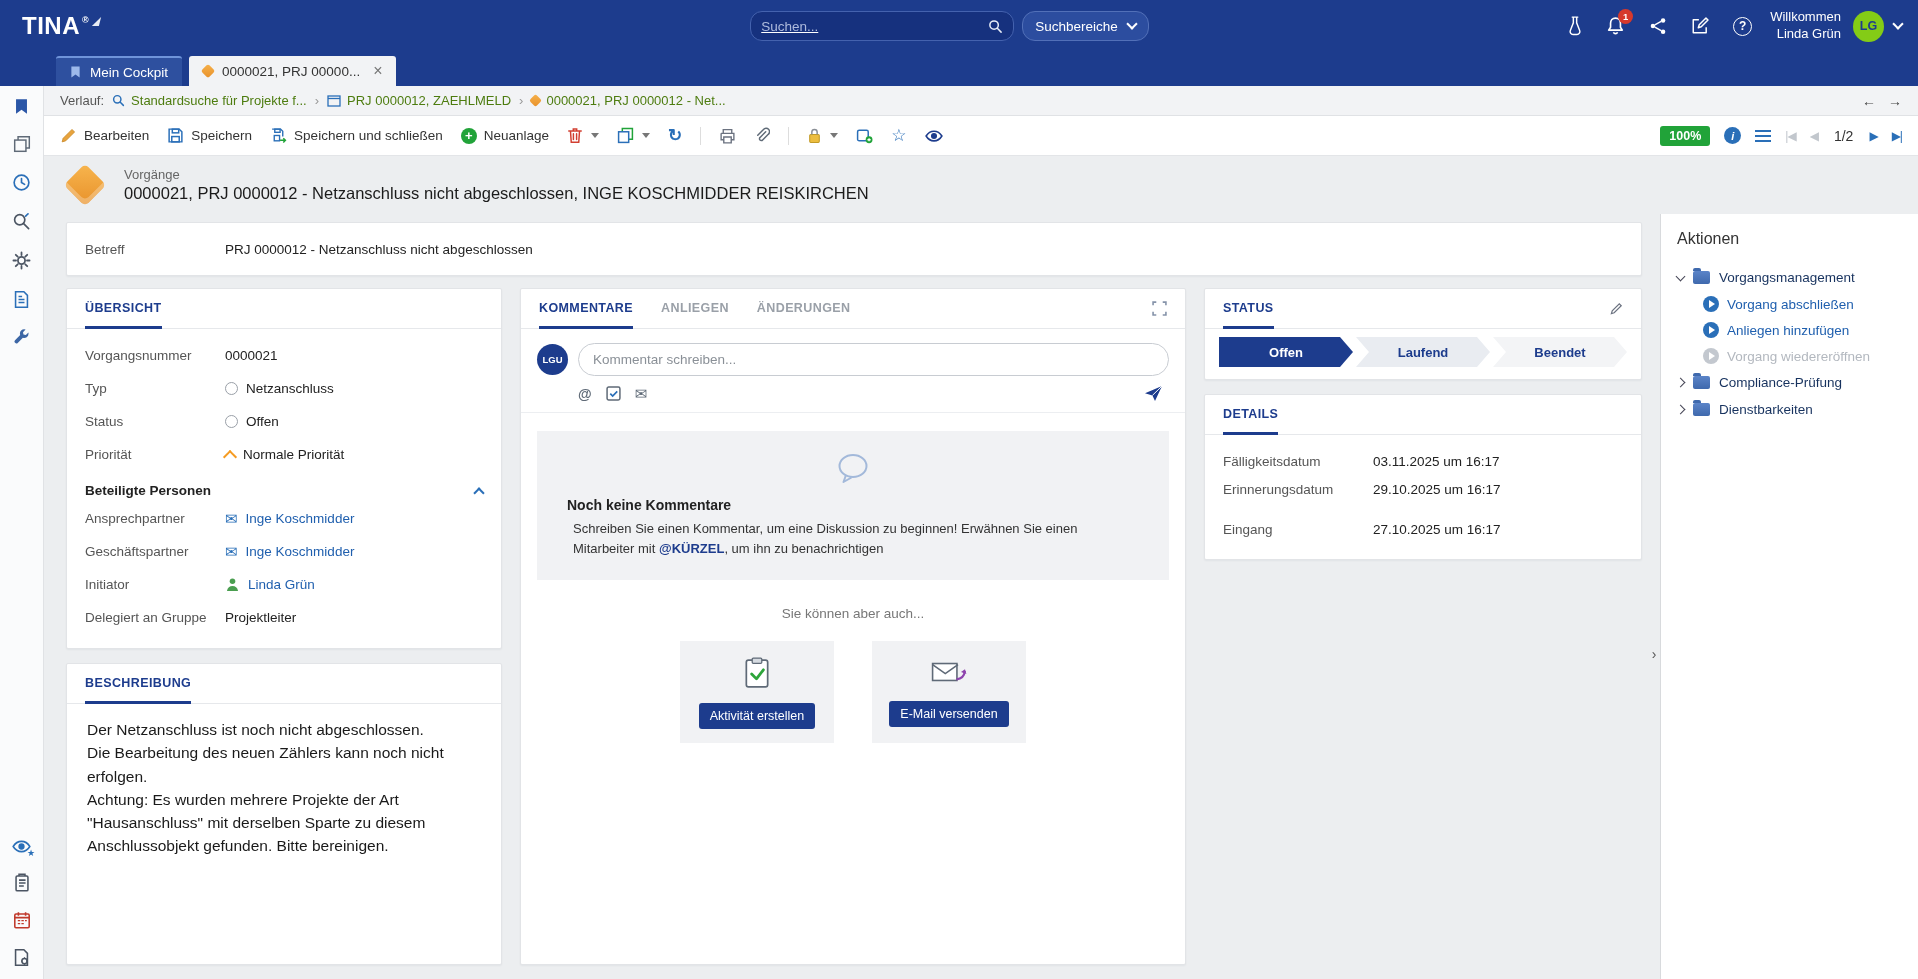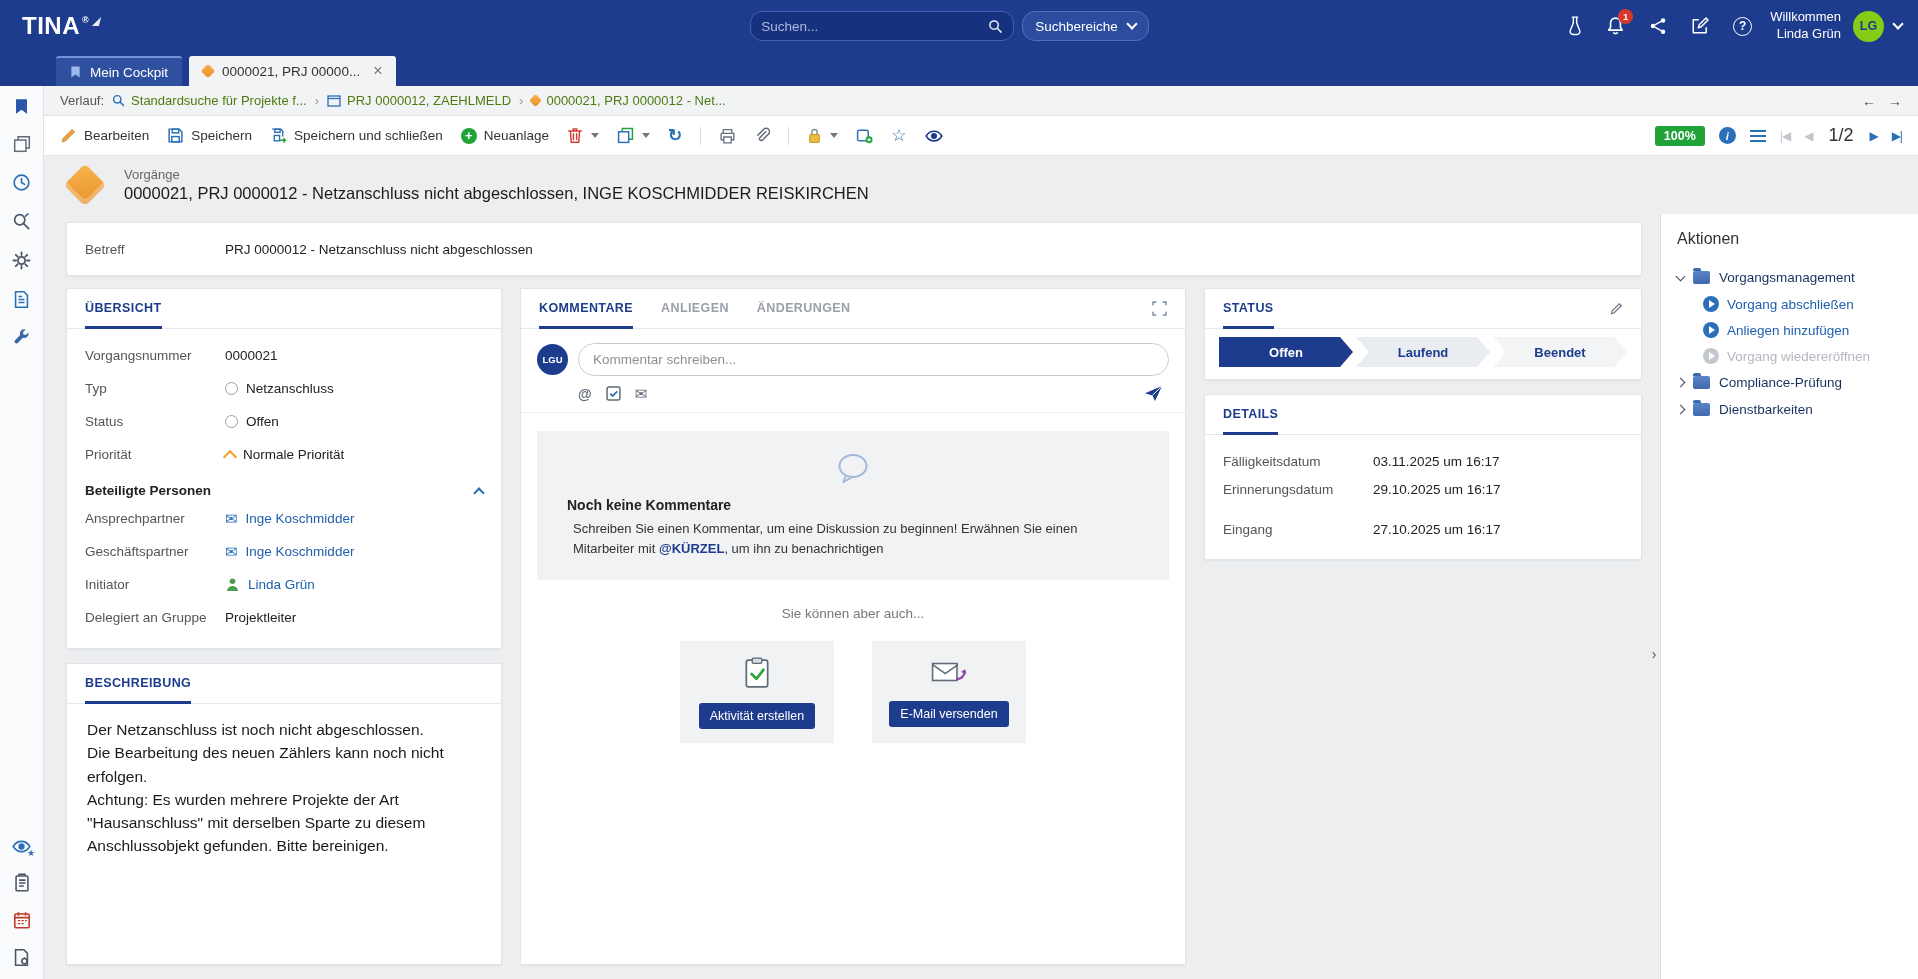--- a/index.html
+++ b/index.html
@@ -10,21 +10,21 @@
   }
   svg { display: block; }
   .app { width: 100%; height: 100%; display: flex; flex-direction: column; }
 
   
   .topbar { height: 52px; background: #1d3c8d; display: flex; align-items: center; color: #fff; flex: none; padding: 0 16px 0 22px; }
   .logo { font-size: 24px; font-weight: bold; letter-spacing: .5px; display: flex; align-items: flex-start; gap: 2px; }
   .logo sup { font-size: 9px; margin-top: 3px; }
   .logo-flag { width: 0; height: 0; border-left: 7px solid transparent; border-bottom: 9px solid #fff; opacity: .9; margin: 5px 0 0 2px; transform: skewX(-14deg); }
   .sp-a { flex: 1.55; } .sp-b { flex: 1; }
-  .searchbox { width: 264px; height: 30px; background: #16317e; border: 1px solid #4462ae; border-radius: 12px; display: flex; align-items: center; padding: 0 10px; }
+  .searchbox { width: 264px; height: 30px; background: #16317e; border: 1px solid #4462ae; border-radius: 12px; display: flex; align-items: center; padding: 0 10px; text-decoration: underline; }
   .searchbox input { flex: 1; background: transparent; border: none; outline: none; color: #e8edf7; font-size: 13.5px; font-family: inherit; }
   .searchbox input::placeholder { color: #aebbdd; }
   .scope-btn { margin-left: 8px; height: 30px; background: #2c4d9f; border: 1px solid #5270b8; border-radius: 13px; color: #fff; font-size: 13.5px; padding: 0 12px; display: flex; align-items: center; gap: 10px; cursor: pointer; font-family: inherit; }
   .chev-w { width: 8px; height: 8px; border-right: 2px solid #fff; border-bottom: 2px solid #fff; transform: rotate(45deg); margin-top: -4px; }
   .top-icons { display: flex; align-items: center; gap: 24px; margin-right: 18px; }
   .tico { position: relative; display: flex; cursor: pointer; }
   .badge { position: absolute; top: -7px; right: -8px; min-width: 15px; height: 15px; border-radius: 8px; background: #d6392c; color: #fff; font-size: 9.5px; font-weight: bold; display: flex; align-items: center; justify-content: center; padding: 0 3px; }
   .help-circle { width: 19px; height: 19px; border: 1.6px solid #fff; border-radius: 50%; display: flex; align-items: center; justify-content: center; font-size: 12px; font-weight: bold; }
   .welcome { text-align: right; font-size: 13px; line-height: 1.3; margin-right: 12px; }
   .avatar { width: 31px; height: 31px; border-radius: 50%; background: #84cc16; color: #1d3c8d; font-weight: bold; font-size: 12.5px; display: flex; align-items: center; justify-content: center; margin-right: 10px; cursor: pointer; }
@@ -60,21 +60,21 @@
   .plus-circle { width: 16px; height: 16px; background: #21a339; color: #fff; border-radius: 50%; display: flex; align-items: center; justify-content: center; font-size: 13px; font-weight: bold; line-height: 1; }
   .refresh-glyph { color: #2a6fb8; font-size: 17px; font-weight: bold; line-height: 1; }
   .star-glyph { color: #2a6fb8; font-size: 17px; line-height: 1; }
   .tb-right { margin-left: auto; display: flex; align-items: center; gap: 14px; }
   .zoom-pill { background: #21a339; color: #fff; font-size: 12.5px; font-weight: bold; padding: 3px 9px; border-radius: 3px; }
   .info-circle { width: 17px; height: 17px; border-radius: 50%; background: #2a6fb8; color: #fff; font-size: 11px; font-weight: bold; font-style: italic; display: flex; align-items: center; justify-content: center; cursor: pointer; }
   .hamburger { display: flex; flex-direction: column; gap: 3px; cursor: pointer; }
   .hamburger span { width: 16px; height: 2px; background: #2a6fb8; }
   .pg { font-size: 12px; color: #2a6fb8; cursor: pointer; letter-spacing: -1px; white-space: nowrap; }
   .pg.disabled { color: #c2c7cd; }
-  .pg-num { font-size: 18px; color: #333; margin: 0 2px; }
+  .pg-num { font-size: 14px; color: #333; margin: 0 2px; }
 
   
   .pagehead { height: 58px; display: flex; align-items: center; padding: 0 18px; gap: 16px; flex: none; }
   .diamond-lg { width: 30px; height: 30px; background: linear-gradient(135deg,#f7b54e,#e8912a); border-radius: 5px; transform: rotate(45deg); margin: 0 8px; box-shadow: inset -4px -4px 0 rgba(255,255,255,.28); flex: none; }
   .ph-text { display: flex; flex-direction: column; gap: 2px; min-width: 0; }
   .record-type { font-size: 13px; color: #666; }
   .record-title { font-size: 16.5px; color: #1b1b1b; white-space: nowrap; }
 
   
   .content { flex: 1; display: flex; min-height: 0; }

